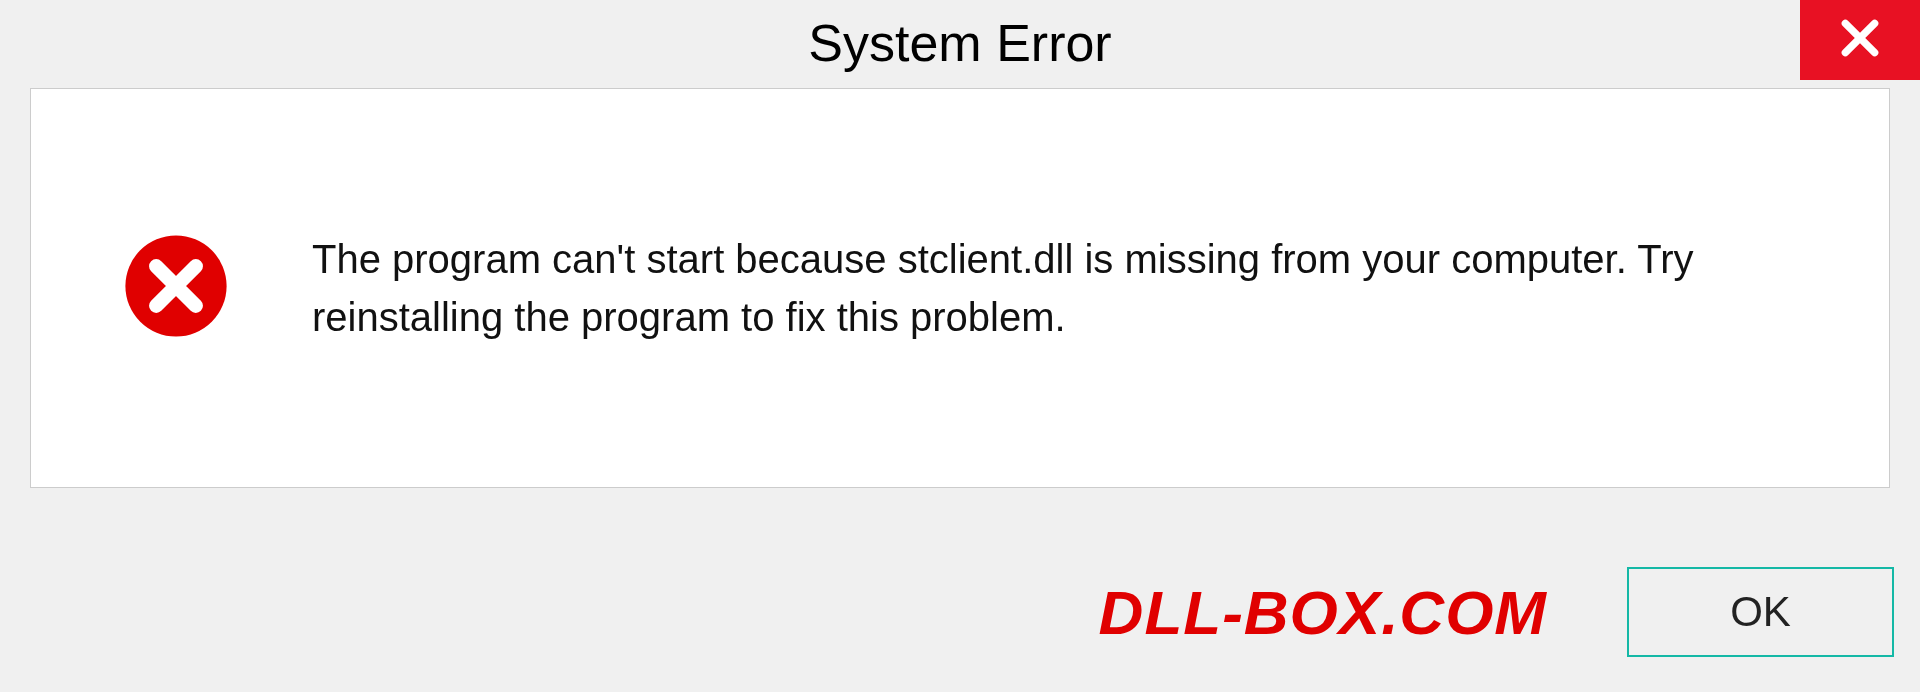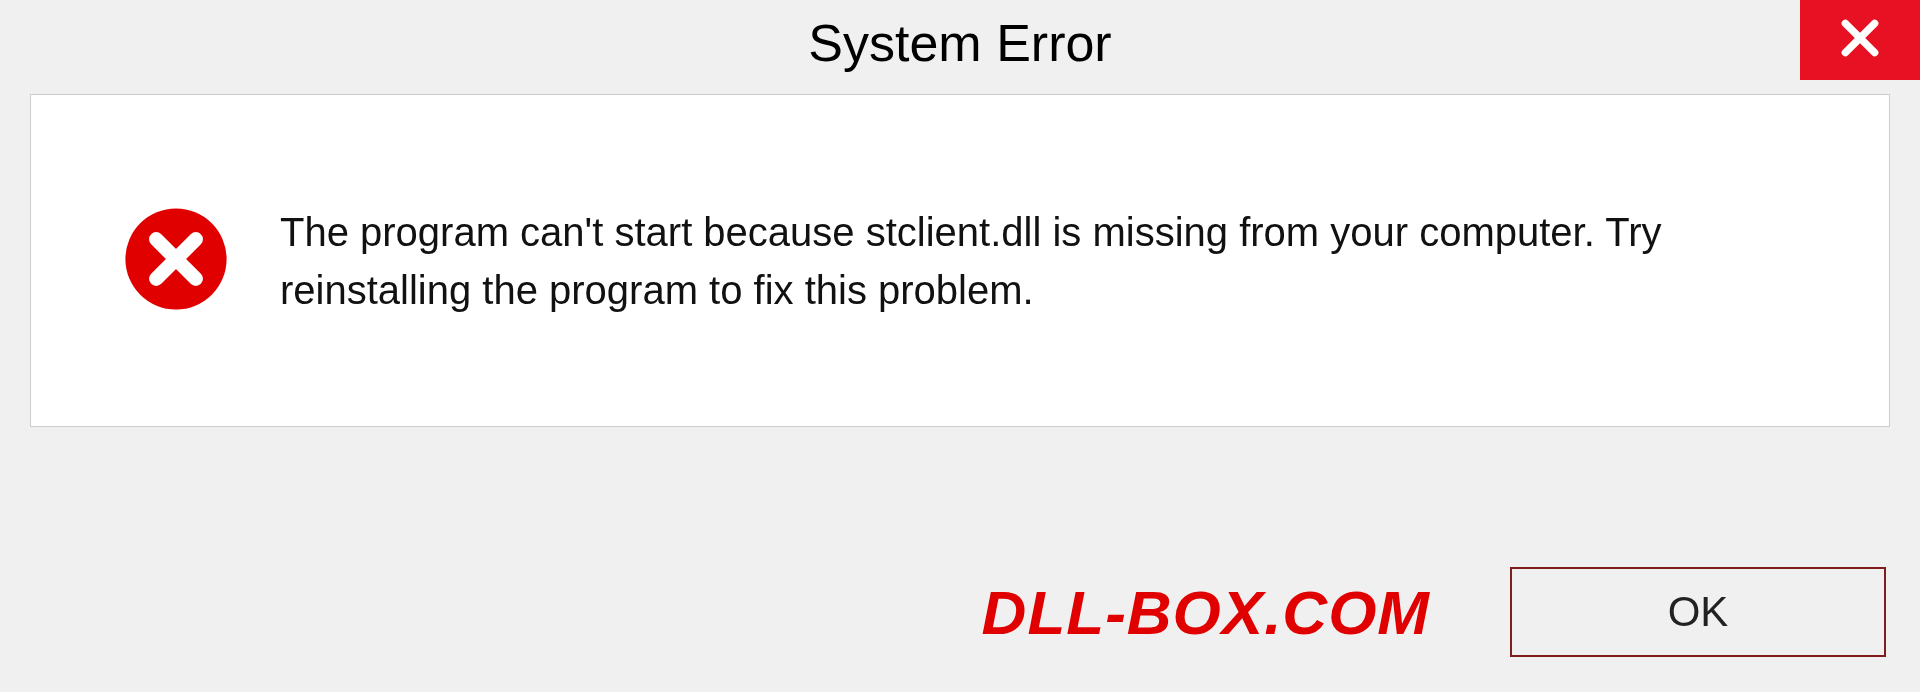--- a/index.html
+++ b/index.html
@@ -37,28 +37,28 @@
       display: flex;
       align-items: center;
       justify-content: center;
       cursor: pointer;
     }
     .close-btn svg {
       width: 44px;
       height: 44px;
     }
     .content-panel {
-      margin: 8px 30px;
+      margin: 2px 30px;
       background: #fff;
       border: 1px solid #ccc;
-      height: 333px;
+      height: 400px;
       display: flex;
       align-items: center;
       padding: 0 90px;
-      gap: 49px;
+      gap: 81px;
     }
     .error-icon {
       flex-shrink: 0;
     }
     .error-icon svg {
       width: 110px;
       height: 110px;
     }
     .message-text {
       font-size: 40px;
@@ -68,36 +68,36 @@
     }
     .footer {
       position: absolute;
       bottom: 0;
       left: 0;
       right: 0;
       height: 160px;
       display: flex;
       align-items: center;
       justify-content: flex-end;
-      padding: 0 34px;
+      padding: 0 26px;
       gap: 80px;
     }
     .brand {
       font-size: 62px;
       font-weight: 800;
       color: #e00000;
       letter-spacing: 1px;
       font-style: italic;
       font-family: Arial, sans-serif;
     }
     .ok-btn {
-      width: 376px;
+      width: 267px;
       height: 90px;
       background: #f0f0f0;
-      border: 2px solid #7f1d1d;
+      border: 2px solid #14b8a6;
       font-size: 42px;
       color: #222;
       cursor: pointer;
       font-family: inherit;
     }
   </style>
 </head>
 <body>
 
 <div class="title-bar">

